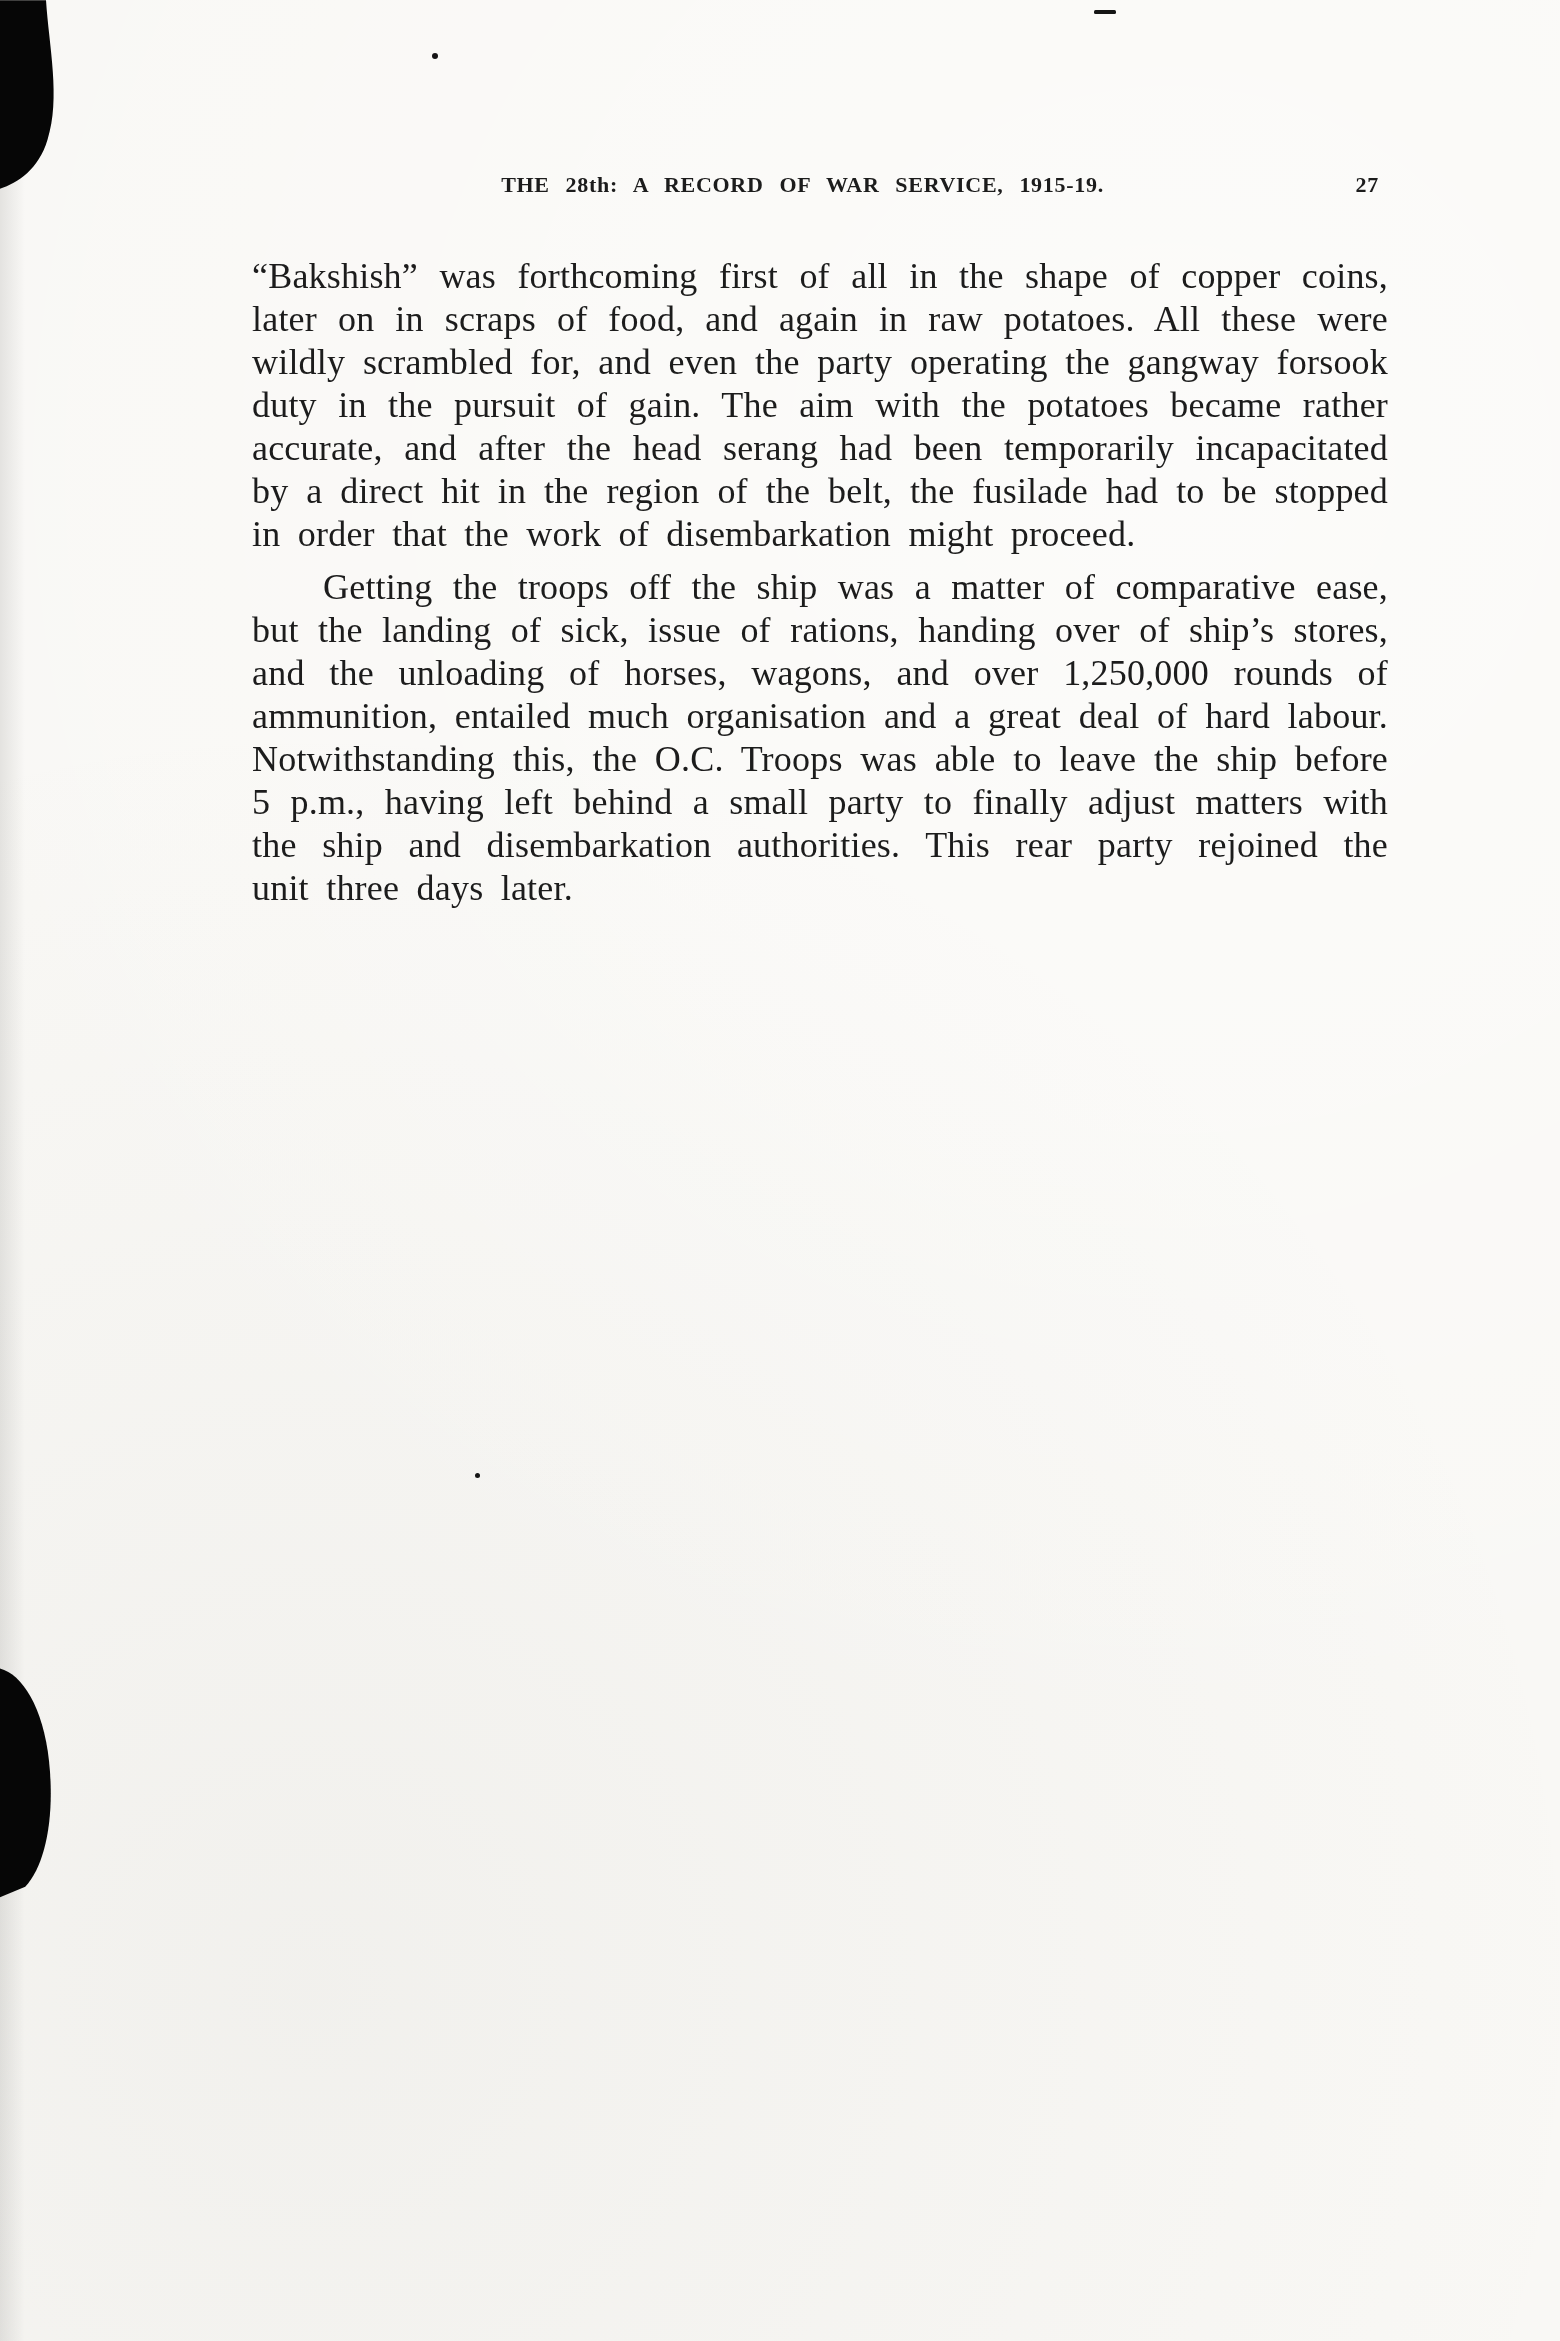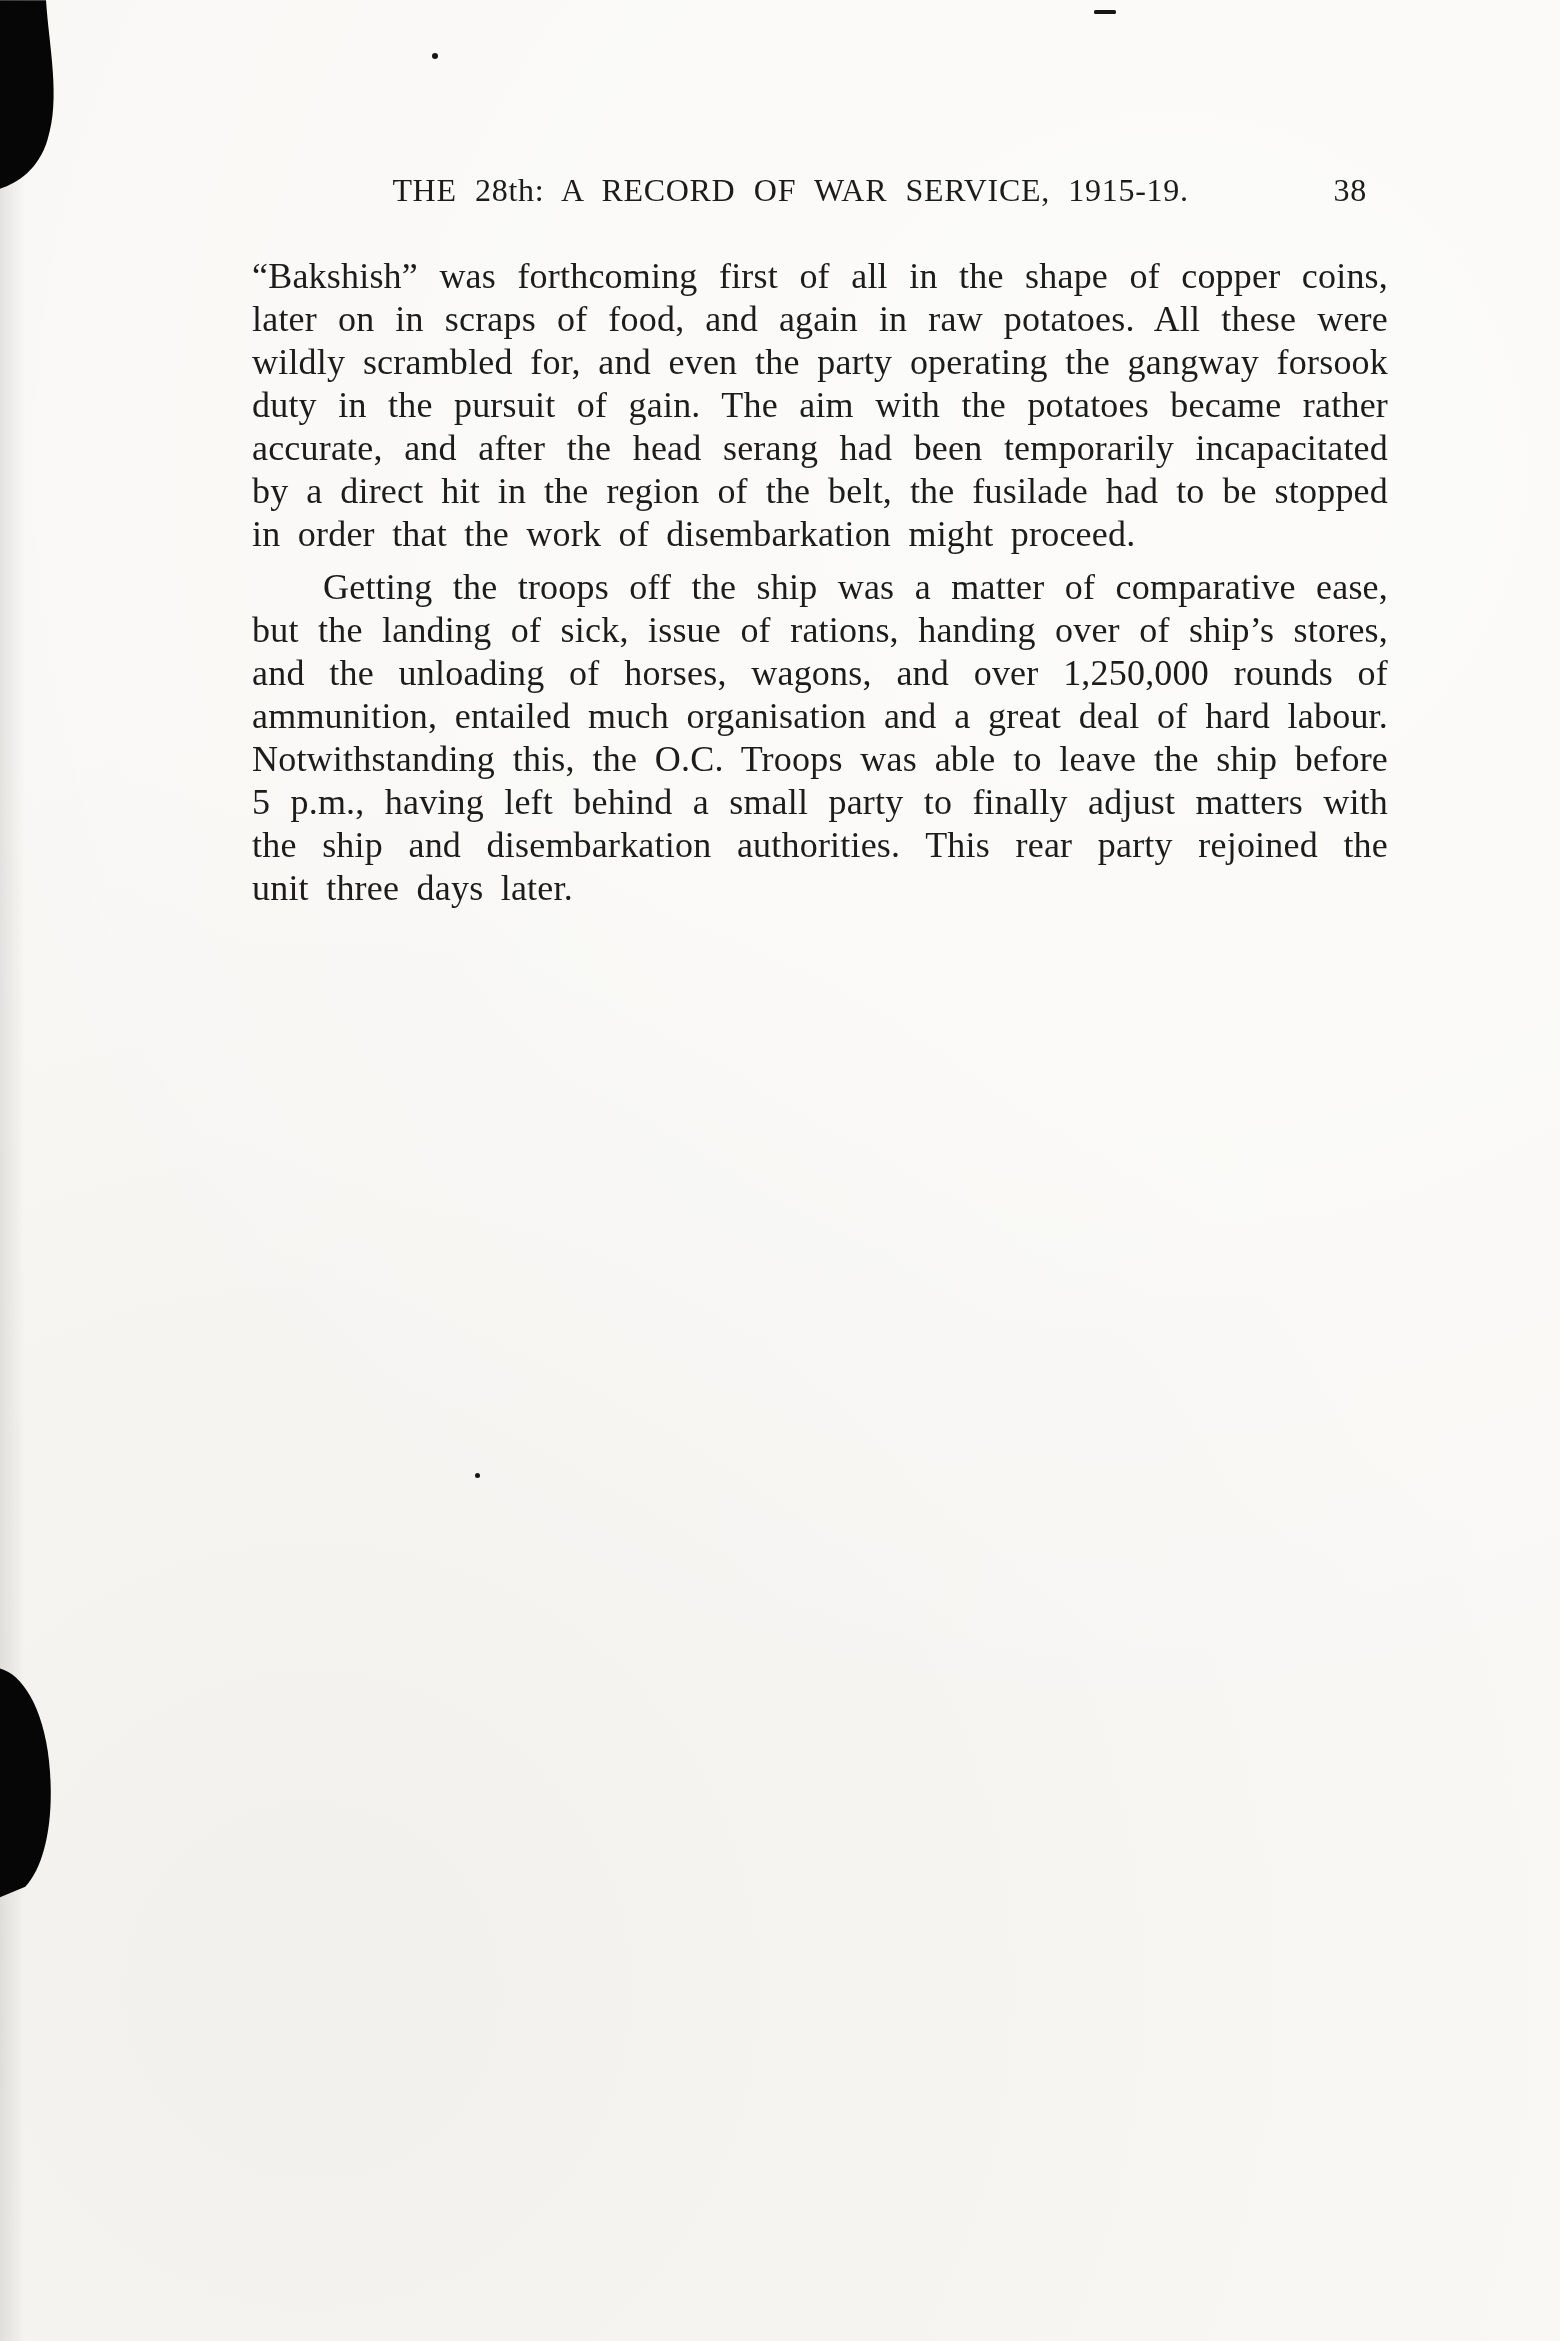--- a/index.html
+++ b/index.html
@@ -32,26 +32,26 @@
   }
   .marks-svg {
     position: absolute;
     left: 0; top: 0;
     width: 1560px;
     height: 2342px;
     pointer-events: none;
   }
   .page-header {
     position: absolute;
-    left: 252px;
+    left: 264px;
     top: 172px;
     width: 1136px;
     height: 45px;
-    font-weight: 400;
-    font-size: 32px;
+    font-weight: 700;
+    font-size: 22px;
     letter-spacing: 0.7px;
     word-spacing: 9.7px;
     white-space: nowrap;
   }
   .page-header .header-title {
     display: block;
     text-align: center;
     padding-right: 59px;
   }
   .page-header .page-number {
@@ -97,21 +97,21 @@
     <path d="M0,0 L62,0 C66,62 82,132 64,188 C52,228 24,246 0,254 Z" fill="#060606"></path>
     <path d="M0,2248 C30,2256 58,2300 66,2372 C74,2446 62,2512 34,2542 L0,2556 Z" fill="#060606"></path>
   </svg>
 
   <div class="ink-speck speck-dash" style="left:1094px; top:10.4px; width:22px; height:3.7px;"></div>
   <div class="ink-speck" style="left:432px; top:53px; width:6px; height:6px;"></div>
   <div class="ink-speck" style="left:475px; top:1473px; width:5.2px; height:5.2px;"></div>
 
   <div class="page-header">
     <span class="header-title">THE 28th: A RECORD OF WAR SERVICE, 1915-19.</span>
-    <span class="page-number">38</span>
+    <span class="page-number">27</span>
   </div>
 
   <div class="text-block">
     <p>“Bakshish” was forthcoming first of all in the shape of copper coins, later on in scraps of food, and again in raw potatoes. All these were wildly scrambled for, and even the party operating the gangway forsook duty in the pursuit of gain. The aim with the potatoes became rather accurate, and after the head serang had been temporarily incapacitated by a direct hit in the region of the belt, the fusilade had to be stopped in order that the work of disembarkation might proceed.</p>
     <p class="indent">Getting the troops off the ship was a matter of comparative ease, but the landing of sick, issue of rations, handing over of ship’s stores, and the unloading of horses, wagons, and over 1,250,000 rounds of ammunition, entailed much organisation and a great deal of hard labour. Notwithstanding this, the O.C. Troops was able to leave the ship before 5 p.m., having left behind a small party to finally adjust matters with the ship and disembarkation authorities. This rear party rejoined the unit three days later.</p>
   </div>
 
 </div>
 
 

